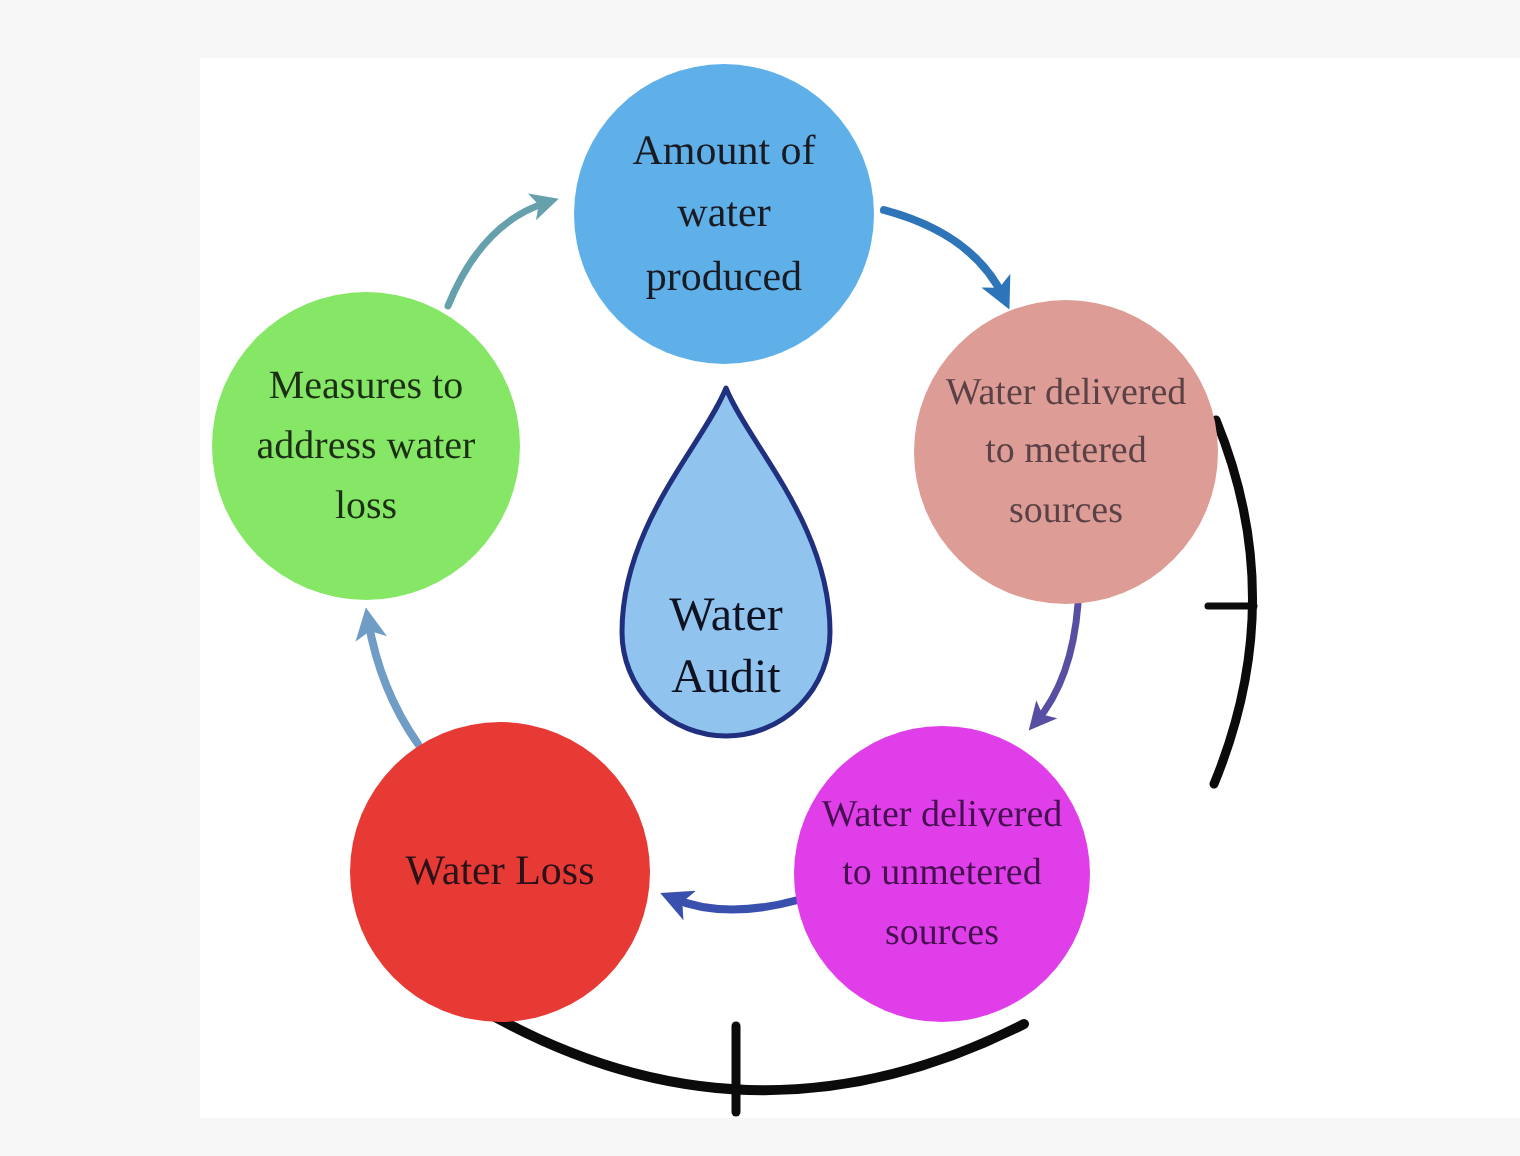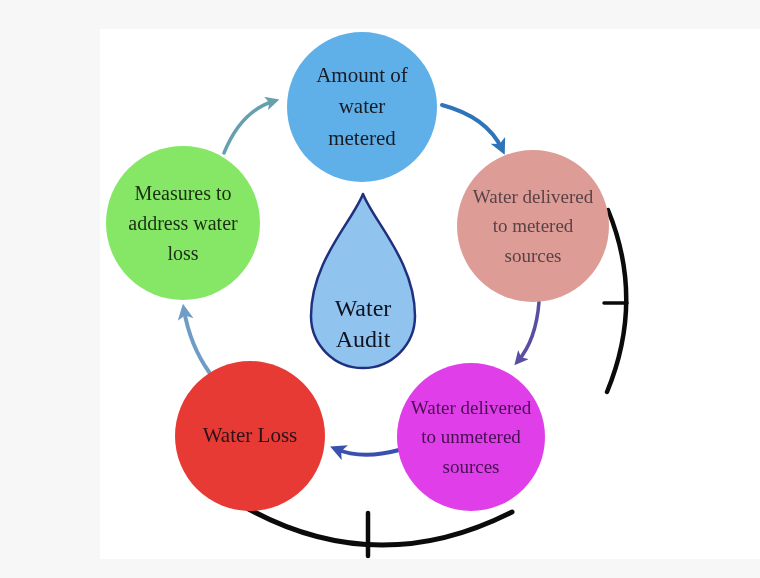--- a/index.html
+++ b/index.html
@@ -75,21 +75,21 @@
     <path d="M 442 105 Q 487 117 502 149" fill="none" stroke-width="4" stroke-linecap="round" marker-end="url(#ah1)" style="stroke: rgb(46, 116, 184);"></path>
     <path d="M 539 302 Q 536 340 518 361" fill="none" stroke-width="3.5" stroke-linecap="round" marker-end="url(#ah2)" style="stroke: rgb(88, 79, 162);"></path>
     <path d="M 399 450 Q 362 460 336 449" fill="none" stroke-width="4" stroke-linecap="round" marker-end="url(#ah3)" style="stroke: rgb(58, 80, 174);"></path>
     <path d="M 209 372 Q 190 345 184 310" fill="none" stroke-width="4" stroke-linecap="round" marker-end="url(#ah4)" style="stroke: rgb(111, 157, 197);"></path>
 
     <path d="M 363 194 C 352 222 311 262 311 316 A 52 52 0 0 0 415 316 C 415 262 374 222 363 194 Z" stroke-width="2.5" stroke-linejoin="round" style="fill: rgb(144, 196, 239); stroke: rgb(32, 48, 127);"></path>
   </svg>
 
   <div class="node n0" style="background-color: rgb(95, 176, 232); color: rgb(26, 26, 34);">Amount of
 water
-metered</div>
+produced</div>
 
   <div class="node n1" style="background-color: rgb(221, 157, 150); color: rgb(90, 65, 69);">Water delivered
 to metered
 sources</div>
 
   <div class="node n2" style="background-color: rgb(224, 62, 233); color: rgb(69, 16, 80);">Water delivered
 to unmetered
 sources</div>
 
   <div class="node n3" style="background-color: rgb(231, 58, 53); color: rgb(42, 18, 24);">Water Loss</div>

